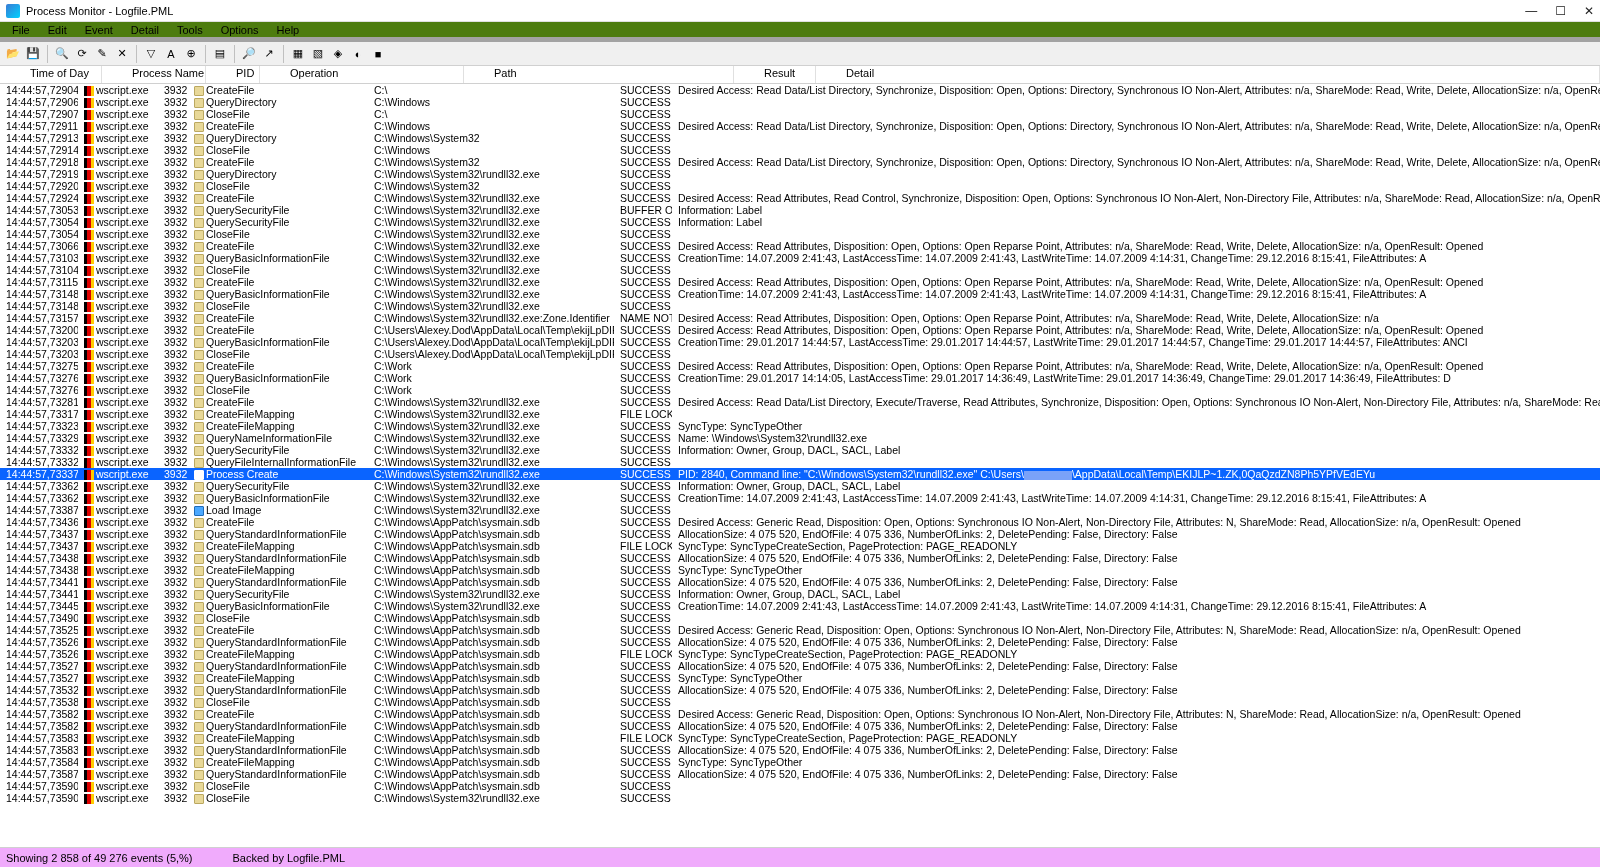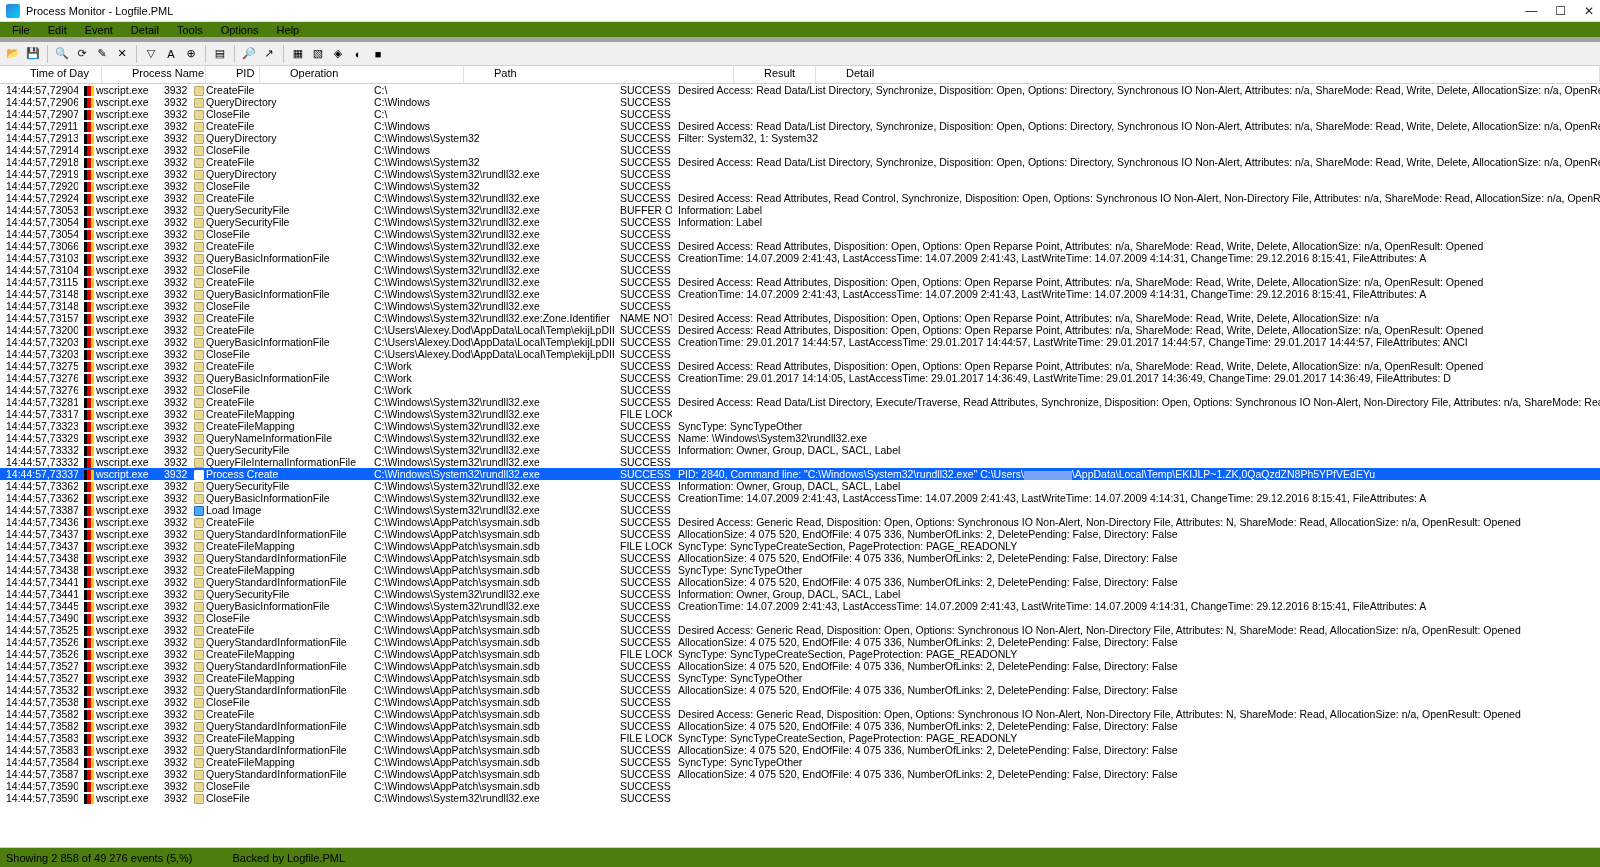--- a/index.html
+++ b/index.html
@@ -128,21 +128,21 @@
 .row.selected .op-icon { background: #fff; border-color: #fff; }
 .redact {
   display: inline-block;
   width: 48px; height: 9px;
   background: #7aa2f8;
   vertical-align: middle;
 }
 .statusbar {
   height: 20px;
   border-top: 1px solid #d0d0d0;
-  background: #4d7c0f;
+  background: #f0abfc;
   display: flex;
   align-items: center;
   font-size: 11px;
   padding: 0 6px;
   gap: 40px;
 }
 
 .rows::-webkit-scrollbar { width: 16px; }
 .rows::-webkit-scrollbar-track { background: #f0f0f0; }
 .rows::-webkit-scrollbar-thumb { background: #c0c0c0; }
@@ -241,21 +241,20 @@
         <div class="cell c-res">SUCCESS</div>
         <div class="cell c-det">Desired Access: Read Data/List Directory, Synchronize, Disposition: Open, Options: Directory, Synchronous IO Non-Alert, Attributes: n/a, ShareMode: Read, Write, Delete, AllocationSize: n/a, OpenResult: Opened</div>
       </div>
       <div class="row">
         <div class="cell c-time">14:44:57,7291329</div>
         <div class="cell c-pname"><span class="proc-icon pscript"></span>wscript.exe</div>
         <div class="cell c-pid">3932</div>
         <div class="cell c-op"><span class="op-icon"></span>QueryDirectory</div>
         <div class="cell c-path">C:\Windows\System32</div>
         <div class="cell c-res">SUCCESS</div>
-        <div class="cell c-det">Filter: System32, 1: System32</div>
       </div>
       <div class="row">
         <div class="cell c-time">14:44:57,7291417</div>
         <div class="cell c-pname"><span class="proc-icon pscript"></span>wscript.exe</div>
         <div class="cell c-pid">3932</div>
         <div class="cell c-op"><span class="op-icon"></span>CloseFile</div>
         <div class="cell c-path">C:\Windows</div>
         <div class="cell c-res">SUCCESS</div>
         <div class="cell c-det"></div>
       </div>

